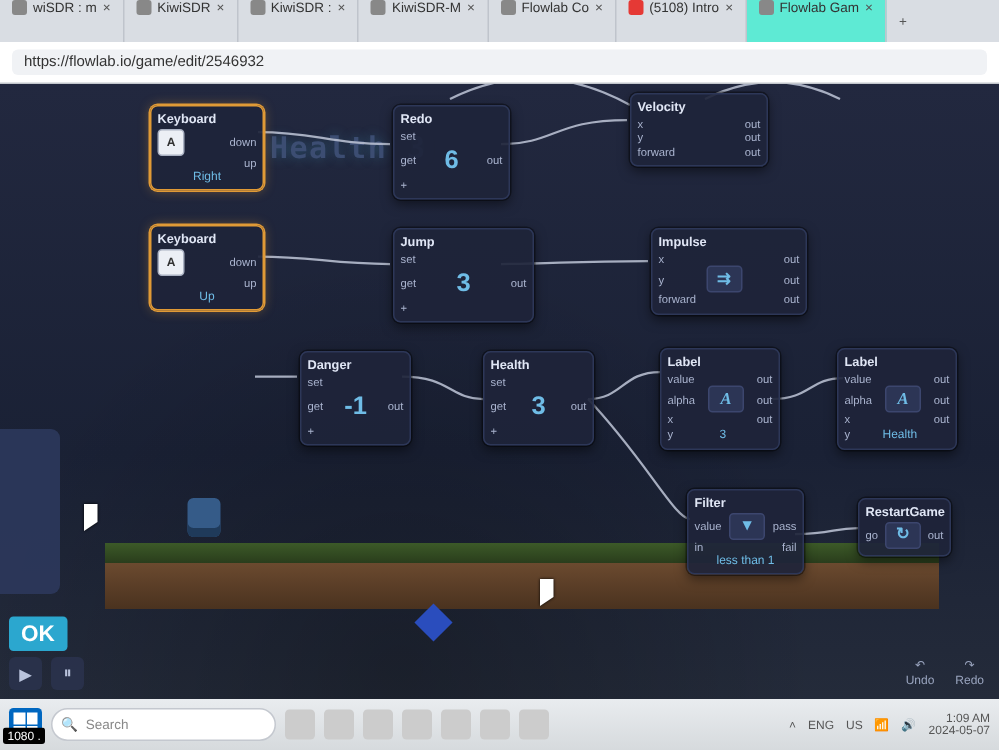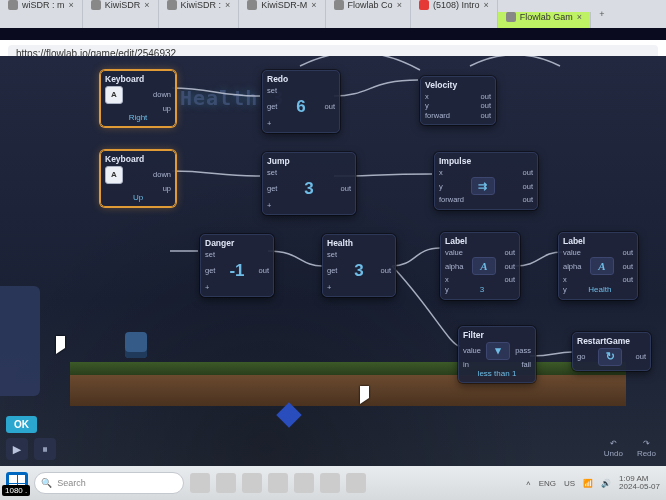--- a/index.html
+++ b/index.html
@@ -1,26 +1,26 @@
 <!DOCTYPE html>
 <html><head>
 <meta charset="utf-8">
 <style>
   :root{--tab-h:28px;--addr-h:28px;--taskbar-h:34px;}
   *{box-sizing:border-box;font-family:"Segoe UI",Arial,sans-serif;}
   html,body{margin:0;padding:0;width:666px;height:500px;overflow:hidden;background:#0b0b20;}
   
   .tabs{height:var(--tab-h);background:#d9dde3;display:flex;align-items:stretch;font-size:9px;color:#333;}
   .tab{display:flex;gap:4px;padding:0 8px;border-right:1px solid #bfc4cc;max-width:95px;overflow:hidden;white-space:nowrap;cursor:pointer;}
-  .tab.active{background:#bef264;margin-top:12px;}
+  .tab.active{background:#5eead4;}
   .tab .fav{width:10px;height:10px;background:#888;border-radius:2px;flex:none;}
   .tab .fav.red{background:#e53935;}
   .tab .close{margin-left:auto;color:#555;font-size:9px;}
   .newtab{width:22px;display:flex;align-items:center;justify-content:center;color:#555;}
-  .addr{height:var(--addr-h);background:#fff;border-bottom:1px solid #c2c6cc;display:flex;align-items:center;font-size:10px;color:#333;padding:0 8px;margin-top:12px;}
+  .addr{height:var(--addr-h);background:#fff;border-bottom:1px solid #c2c6cc;display:flex;align-items:center;font-size:10px;color:#333;padding:0 8px;}
   .addr-box{flex:1;background:#f0f2f5;border-radius:4px;padding:3px 8px;}
   
   .canvas{position:absolute;top:calc(var(--tab-h) + var(--addr-h));left:0;right:0;bottom:var(--taskbar-h);
     background:
       radial-gradient(circle at 40% 95%, rgba(0,0,0,.25), transparent 50%),
       linear-gradient(#22283f,#1a2135 60%,#242b3a 100%);}
   .ground{position:absolute;left:70px;right:40px;bottom:60px;height:44px;
     background:linear-gradient(#3c5a28,#2a3d1c 30%,#6b4a2f 30%,#4a321f);}
   .hud-health{position:absolute;left:180px;top:30px;font-size:20px;font-weight:700;color:#3c4d72;letter-spacing:1px;font-family:monospace;text-shadow:0 0 8px rgba(69,162,200,.35);}
   .arrow-marker{position:absolute;bottom:42px;left:280px;width:18px;height:18px;background:#2a4dbd;transform:rotate(45deg);}
@@ -37,21 +37,21 @@
   .node .sub{color:#6fbce6;font-size:8px;text-align:center;}
   
   svg.wires{position:absolute;inset:0;width:100%;height:100%;pointer-events:none;}
   .wire{stroke:#bfc7d8;stroke-width:1.5;fill:none;opacity:.85;}
   
   .cursor{position:absolute;width:12px;height:18px;pointer-events:none;}
   .cursor::before{content:'';position:absolute;border-left:9px solid #fff;border-bottom:6px solid transparent;border-top:0;width:0;height:12px;filter:drop-shadow(0 0 1px #000);}
   
   .editor-bar{position:absolute;left:6px;bottom:6px;display:flex;gap:6px;align-items:center;}
   .eb-btn{width:22px;height:22px;background:rgba(42,50,76,.9);border-radius:4px;display:flex;align-items:center;justify-content:center;color:#b9c3dc;font-size:11px;}
-  .eb-ok{padding:3px 8px;background:#2ba7cf;border-radius:3px;color:#fff;font-size:10px;font-weight:700;}
+  .eb-ok{padding:3px 8px;background:#2ba7cf;border-radius:3px;color:#fff;font-size:15px;font-weight:700;}
   .undo-redo{position:absolute;right:10px;bottom:8px;display:flex;gap:14px;color:#9aa5bf;font-size:8px;}
   .undo-redo div{display:flex;flex-direction:column;align-items:center;gap:1px;}
   
   .taskbar{position:absolute;left:0;right:0;bottom:0;height:var(--taskbar-h);background:linear-gradient(#e9ecef,#d6dadd);display:flex;align-items:center;font-size:9px;gap:6px;padding:0 6px;color:#333;}
   .start{width:22px;height:22px;background:#0067c0;border-radius:3px;display:grid;grid-template:1fr 1fr/1fr 1fr;gap:1px;padding:3px;}
   .start i{background:#fff;}
   .search{display:flex;align-items:center;gap:5px;background:#fff;border:1px solid #c4c8cf;border-radius:12px;padding:2px 10px 2px 6px;height:22px;width:150px;}
   .tb-ico{width:20px;height:20px;background:#ccc;border-radius:3px;}
   .tray{margin-left:auto;display:flex;align-items:center;gap:8px;color:#555;font-size:8px;}
   .badge{position:absolute;left:2px;bottom:4px;transform:translateZ(0);background:#000;color:#fff;font-size:8px;padding:1px 3px;border-radius:2px;pointer-events:none;}
@@ -210,21 +210,21 @@
         <span class="port">get</span>
         <span class="big">3</span>
         <span class="port">out</span>
       </div>
     <div class="row">
         <span class="port">+</span>
         <span></span>
       </div>
   </div>
 
-  <div class="node" style="left:420px;top:20px;width:76px">
+  <div class="node" style="left:420px;top:6px;width:92px">
     <span class="title">Velocity</span>
     <div class="row">
         <span class="port">x</span>
         <span class="port">out</span>
       </div>
     <div class="row">
         <span class="port">y</span>
         <span class="port">out</span>
       </div>
     <div class="row">
@@ -301,21 +301,21 @@
         <span class="icon-glyph" style="font-style:normal">▾</span>
         <span class="port">pass</span>
       </div>
     <div class="row">
         <span class="port">in</span>
         <span class="port">fail</span>
       </div>
     <div class="sub">less than 1</div>
   </div>
 
-  <div class="node" style="left:572px;top:276px;width:79px">
+  <div class="node" style="left:572px;top:276px;width:62px">
     <span class="title">RestartGame</span>
     <div class="row">
         <span class="port">go</span>
         <span class="icon-glyph" style="font-style:normal">↻</span>
         <span class="port">out</span>
       </div>
   </div>
 
   <div style="position:absolute;left:0;bottom:70px;width:40px;height:110px;background:rgba(44,56,92,.9);border-radius:0 6px 6px 0;"></div>
 
@@ -359,20 +359,20 @@
   <div class="tb-ico"></div>
   <div class="tb-ico"></div>
   <div class="tb-ico"></div>
   <div class="tb-ico"></div>
   <div class="tray">
     <span>˄</span>
     <span>ENG</span>
     <span>US</span>
     <span>📶</span>
     <span>🔊</span>
-    <div style="line-height:1.05">
+    <div style="text-align:right;line-height:1.05">
       <div>1:09 AM</div>
       <div>2024-05-07</div>
     </div>
   </div>
 </div>
 
 <div class="badge">1080 .</div>
 
 </body></html>

